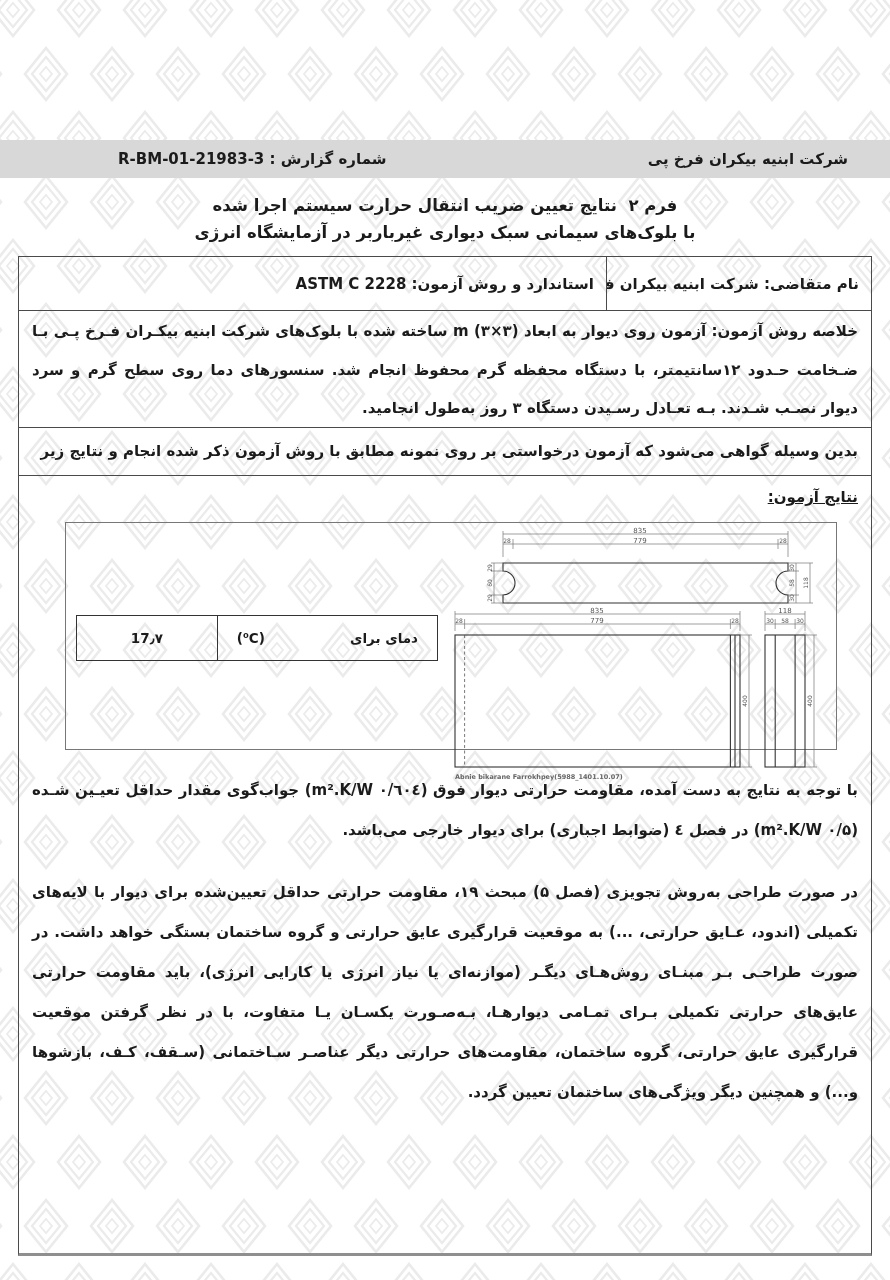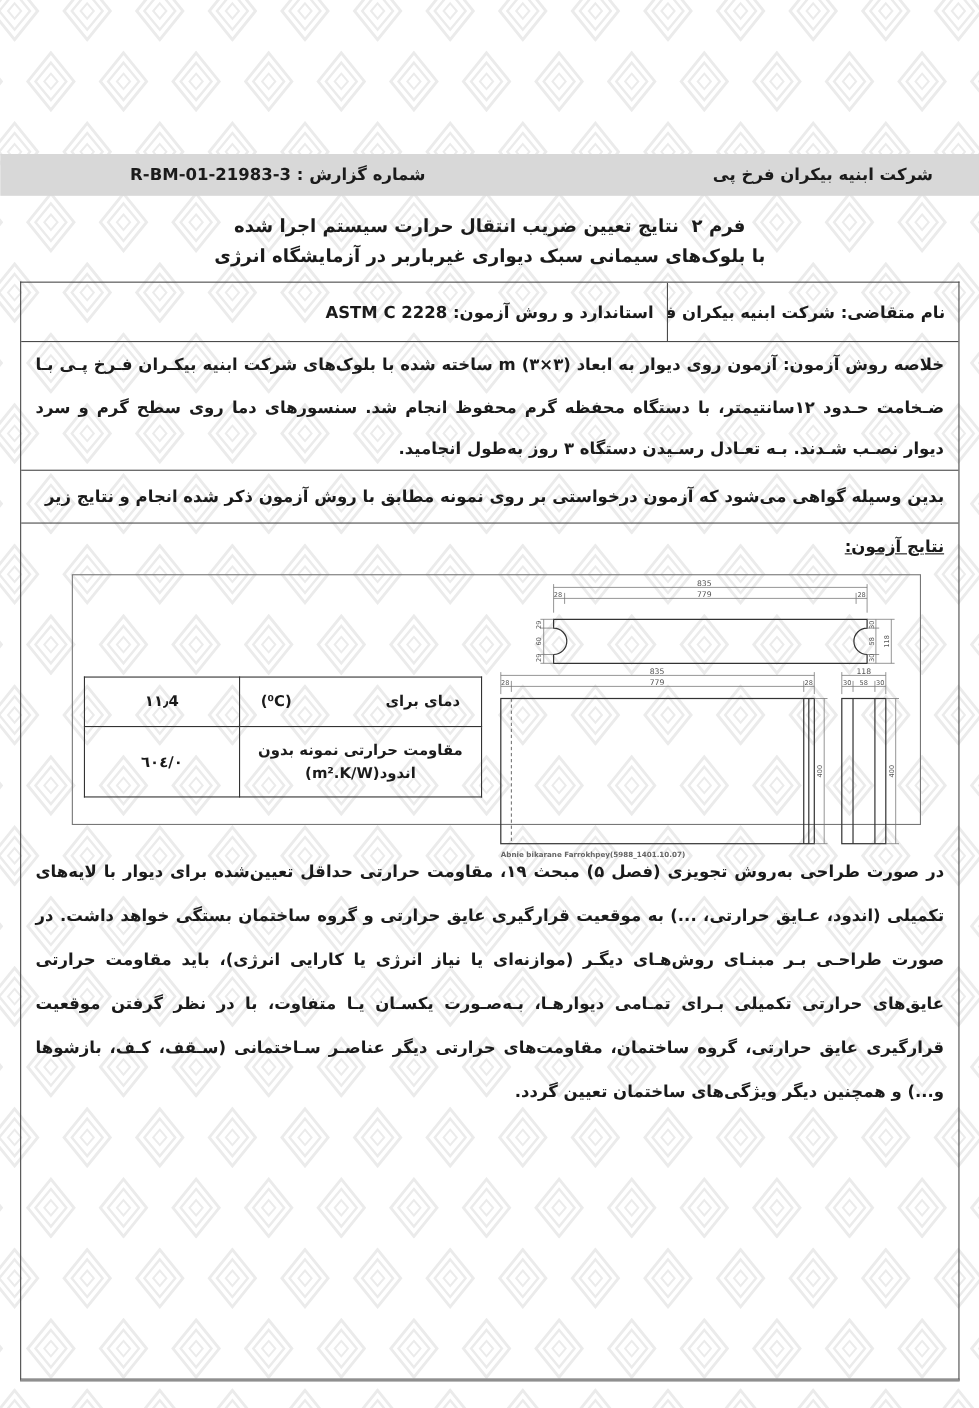--- a/index.html
+++ b/index.html
@@ -1649,27 +1649,21 @@
 
           <table class="mini-table">
             <tbody>
                 <tr class="r1">
               <td>
                 <div class="lbl-flex">
                   <span>دمای برای</span>
                   <span>(⁰C)</span>
                 </div>
               </td>
-              <td class="val">۱۱٫4</td>
-            </tr>
-            <tr class="r2">
-              <td class="lbl-center">
-                <span>مقاومت حرارتی نمونه بدون اندود</span><span>(m².K/W)</span>
-              </td>
-              <td class="val">۰/٦۰٤</td>
+              <td class="val">17٫۷</td>
             </tr>
           </tbody>
             </table>
 
           <svg class="elev-svg" width="385" height="176" viewBox="0 0 385 176">
             <rect class="blk" x="12" y="28" width="285" height="132"></rect>
             <line class="dsh" x1="21.6" y1="28" x2="21.6" y2="160"></line>
             <line class="blk" x1="287.4" y1="28" x2="287.4" y2="160"></line>
             <line class="blk" x1="292" y1="28" x2="292" y2="160"></line>
             <line class="dim" x1="12" y1="24" x2="12" y2="4"></line>
@@ -1700,17 +1694,18 @@
             <text class="ds" x="342" y="15.5" text-anchor="middle">58</text>
             <text class="ds" x="357" y="15.5" text-anchor="middle">30</text>
             <line class="dim" x1="371" y1="28" x2="371" y2="160"></line>
             <line class="dim" x1="362" y1="28" x2="374" y2="28"></line>
               <line class="dim" x1="362" y1="160" x2="374" y2="160"></line>
             <text class="ds" transform="rotate(-90 369 94)" x="369" y="94" text-anchor="middle">400</text>
             <text class="cap" x="12" y="172">Abnie bikarane Farrokhpey(5988_1401.10.07)</text>
           </svg>
         </div>
 
+        <div class="para para-1">با توجه به نتایج به دست آمده، مقاومت حرارتی دیوار فوق (۰/٦۰٤ m².K/W) جواب‌گوی مقدار حداقل تعیـین شـده (۰/۵ m².K/W) در فصل ٤ (ضوابط اجباری) برای دیوار خارجی می‌باشد.</div>
         <div class="para para-2">در صورت طراحی به‌روش تجویزی (فصل ۵) مبحث ۱۹، مقاومت حرارتی حداقل تعیین‌شده برای دیوار با لایه‌های تکمیلی (اندود، عـایق حرارتی، ...) به موقعیت قرارگیری عایق حرارتی و گروه ساختمان بستگی خواهد داشت. در صورت طراحـی بـر مبنـای روش‌هـای دیگـر (موازنه‌ای یا نیاز انرژی یا کارایی انرژی)، باید مقاومت حرارتی عایق‌های حرارتی تکمیلی بـرای تمـامی دیوارهـا، بـه‌صـورت یکسـان یـا متفاوت، با در نظر گرفتن موقعیت قرارگیری عایق حرارتی، گروه ساختمان، مقاومت‌های حرارتی دیگر عناصـر سـاختمانی (سـقف، کـف، بازشوها و...) و همچنین دیگر ویژگی‌های ساختمان تعیین گردد.</div>
       </div>
     </div>
   </div>
 </div>
 
 </body></html>

